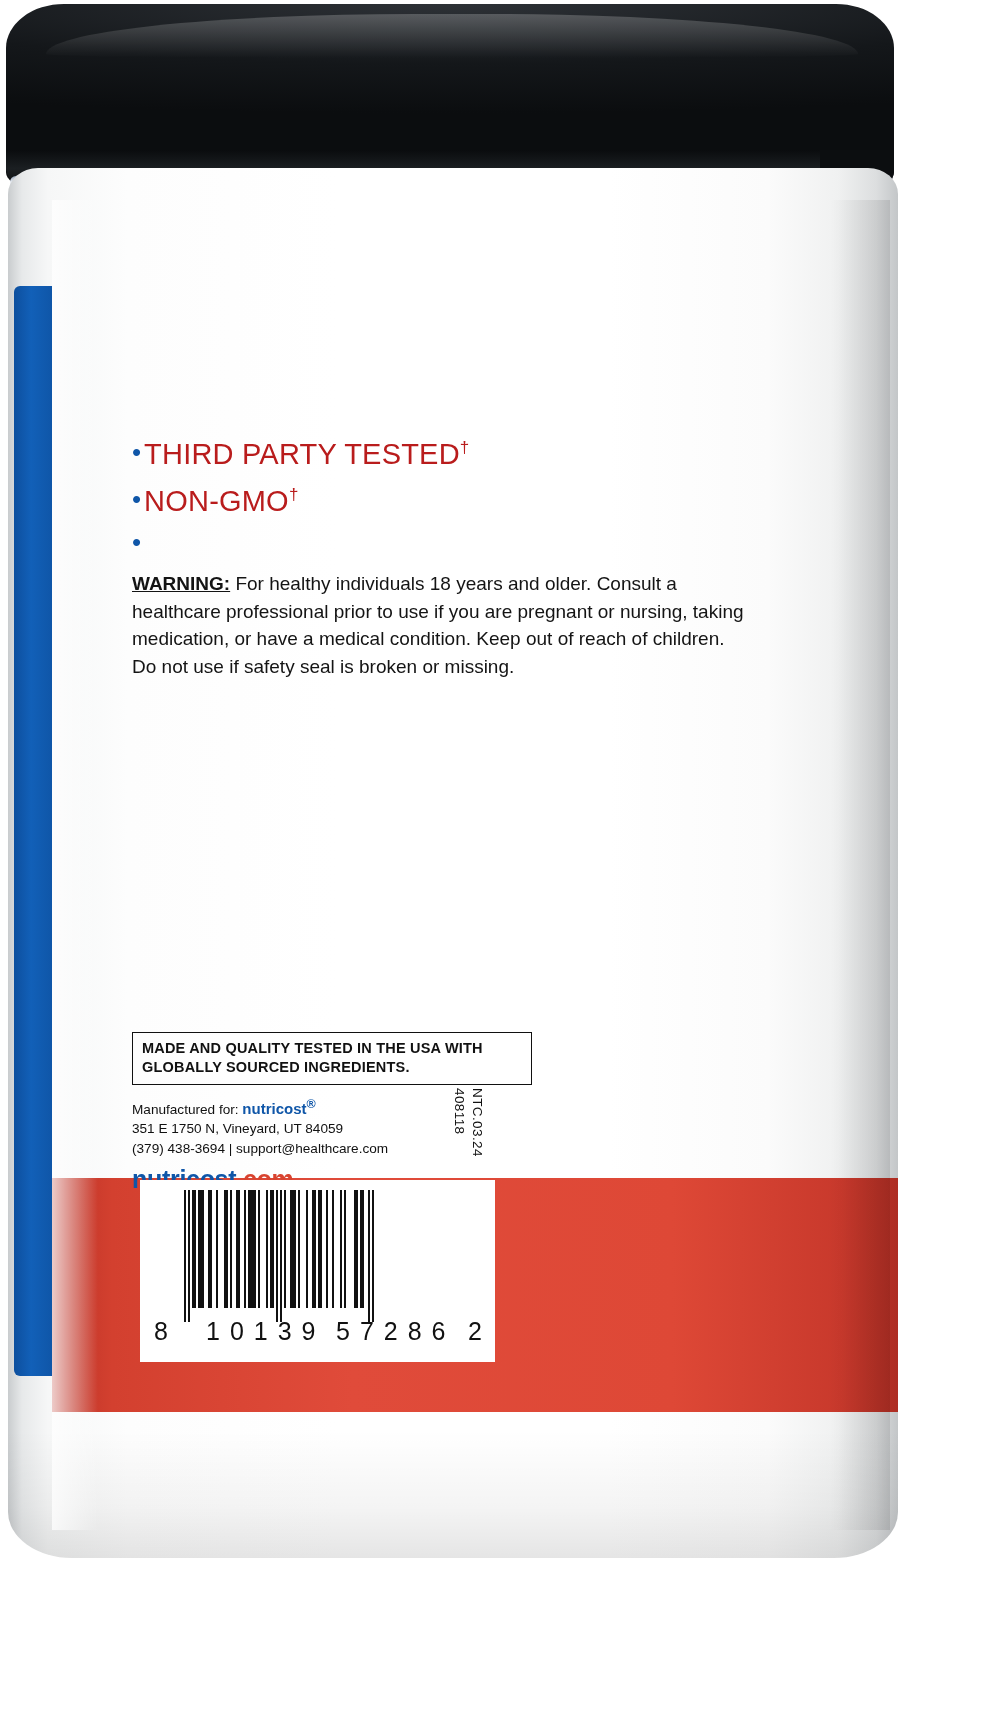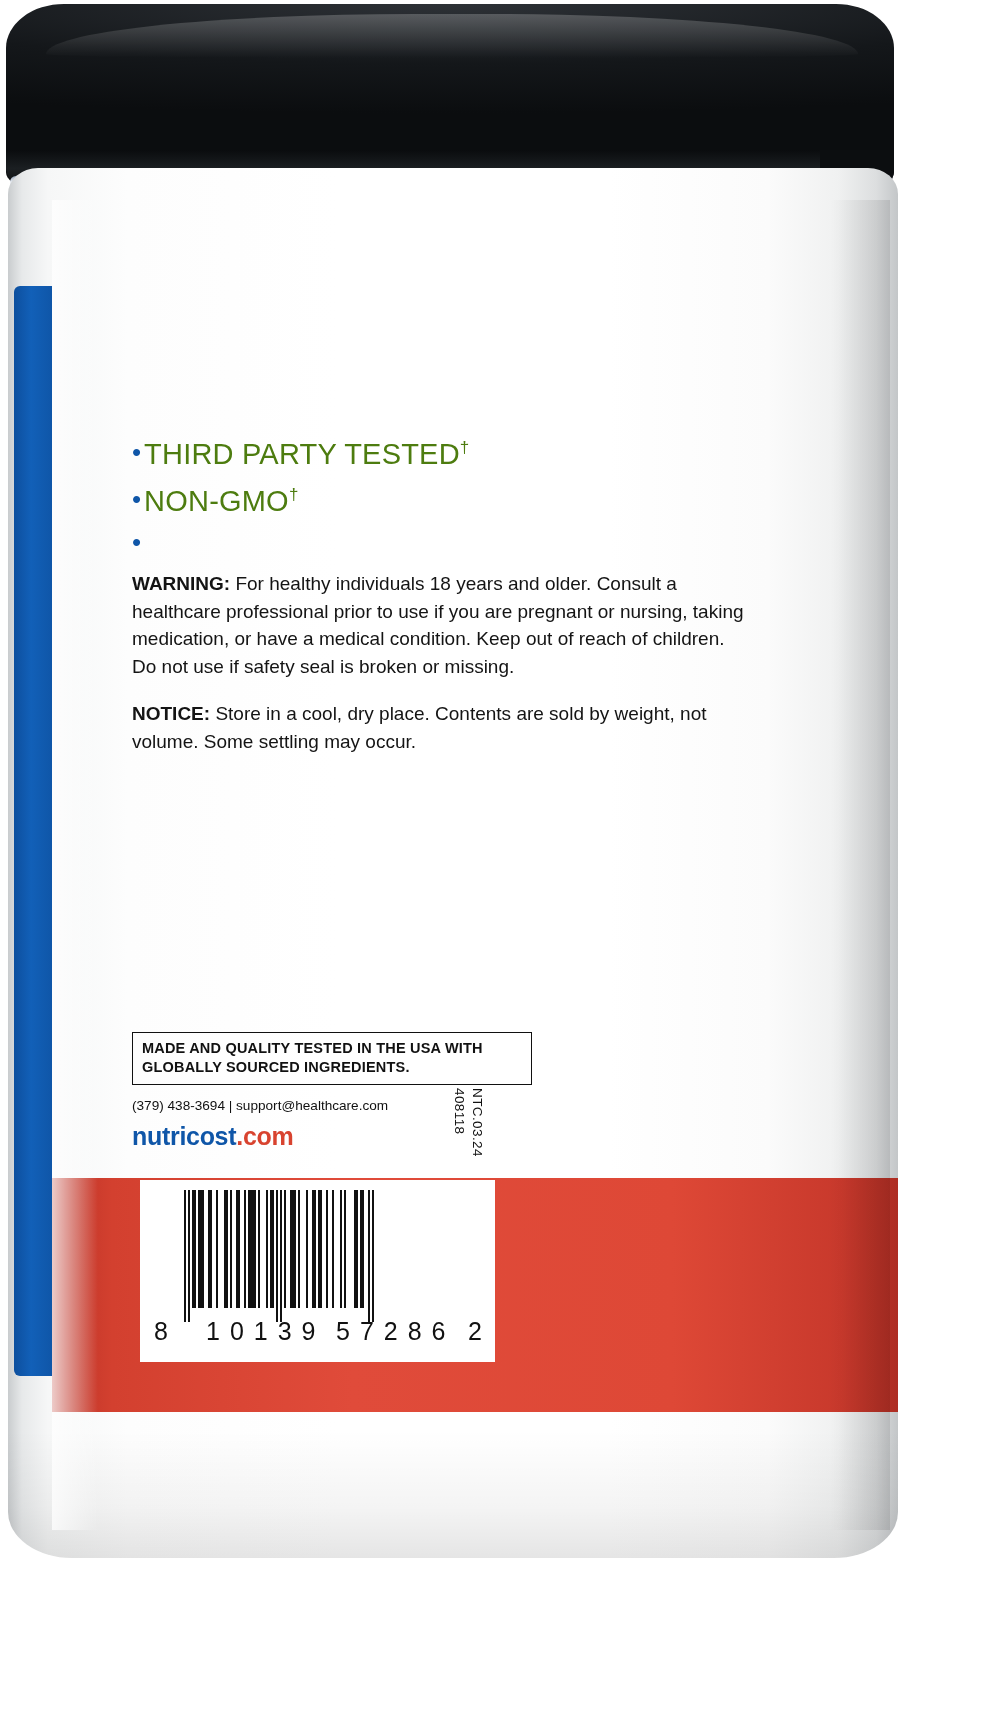--- a/index.html
+++ b/index.html
@@ -155,39 +155,39 @@
     margin-bottom: 14px;
   }
   .bullet-dot {
     color: #0f56a8;
     font-size: 26px;
     line-height: 1;
     margin-right: 3px;
     transform: translateY(-3px);
   }
   .bullet-label {
-    color: #4d7c0f;
+    color: #b91c1c;
     font-size: 29px;
     letter-spacing: 0.2px;
     font-weight: 500;
   }
   .dagger { font-size: 17px; vertical-align: super; }
 
   
   .body-copy {
     position: absolute;
     left: 42px;
     top: 320px;
     width: 617px;
     font-size: 19px;
     line-height: 1.45;
     color: #141414;
   }
   .body-copy p { margin: 0 0 20px 0; }
-  .body-copy b { font-weight: bold; }
+  .body-copy b { font-weight: bold; text-decoration: underline; }
 
   
   .fda-box {
     position: absolute;
     left: 42px;
     top: 690px;
     width: 460px;
     border: 1.6px solid #111;
     padding: 7px 9px 8px 9px;
     font-size: 14.5px;
@@ -337,30 +337,31 @@
       <div class="bullet-row">
         <span class="bullet-dot">•</span>
       </div>
     </div>
 
     <div class="body-copy">
       <p>
         <b>WARNING:</b>
         <span>For healthy individuals 18 years and older. Consult a healthcare professional prior to use if you are pregnant or nursing, taking medication, or have a medical condition. Keep out of reach of children. Do not use if safety seal is broken or missing.</span>
       </p>
-      <p>
-        <b>NOTICE:</b>
-        <span>Store in a cool, dry place. Contents are sold by weight, not volume. Some settling may occur.</span>
-      </p>
     </div>
 
 
     <div class="usa-box">MADE AND QUALITY TESTED IN THE USA WITH GLOBALLY SOURCED INGREDIENTS.</div>
 
     <div class="mfg">
+      <div>
+        <span>Manufactured for:</span>
+        <span class="brand-inline"><span>nutricost</span><sup>®</sup></span>
+      </div>
+      <div>351 E 1750 N, Vineyard, UT 84059</div>
       <div>
         <span>(379) 438-3694</span>
         <span class="sep">|</span>
         <span>support@healthcare.com</span>
       </div>
       <div class="site"><span>nutricost</span><span class="dotcom">.com</span></div>
     </div>
 
     <div class="vcodes">
       <span>408118</span>

